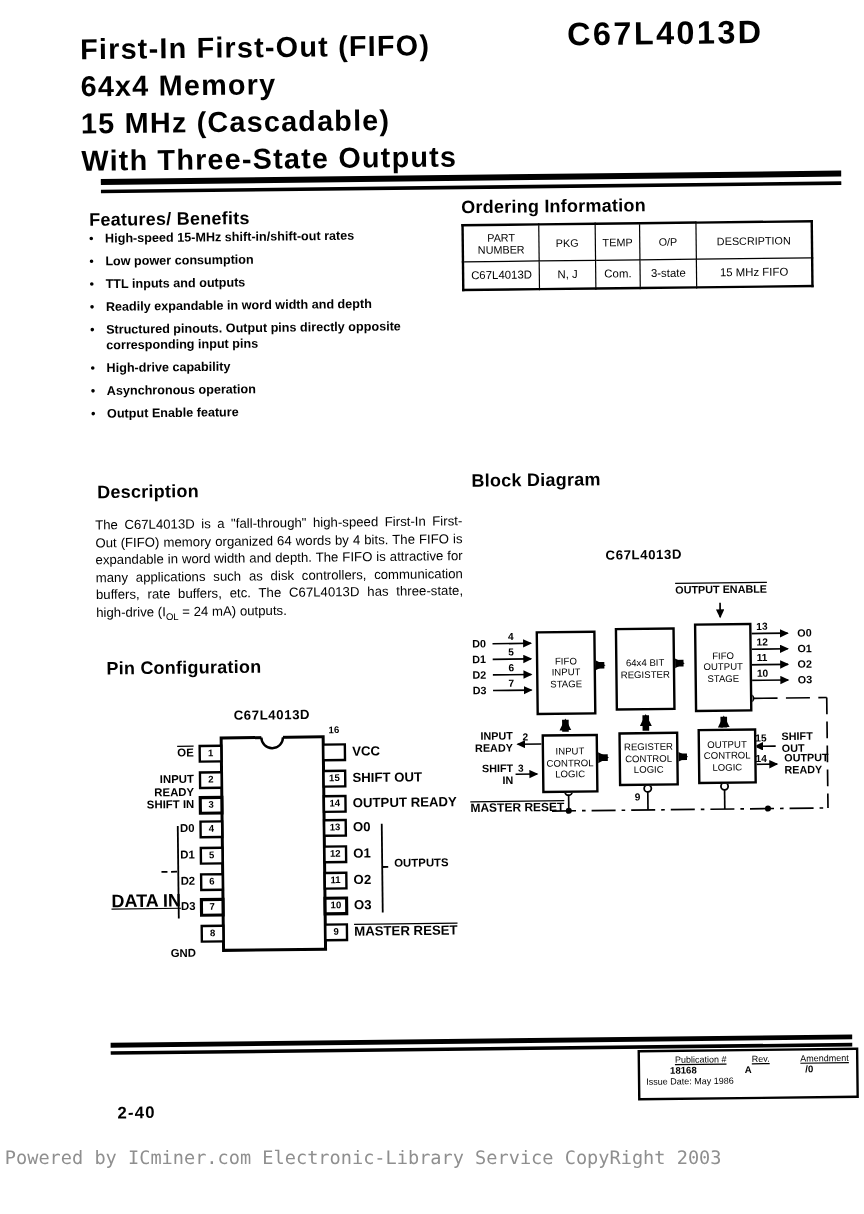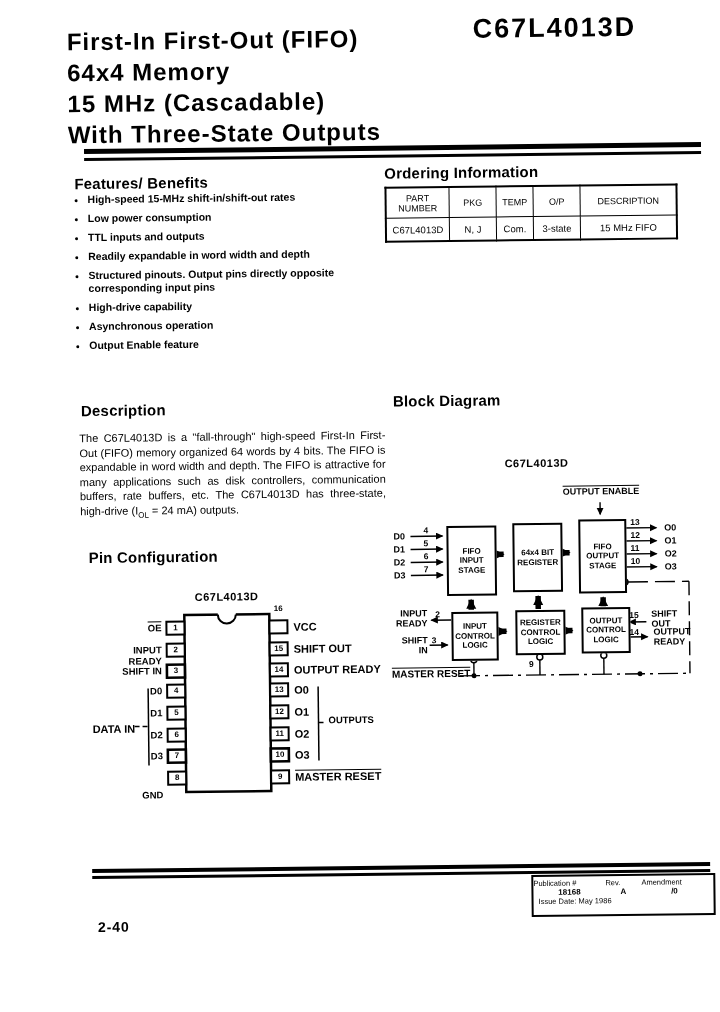--- a/index.html
+++ b/index.html
@@ -19,31 +19,31 @@
         font-size:10.5px;font-weight:bold;line-height:12.5px;}
   .feat li{margin-bottom:6.5px;}
   table.ord{position:absolute;left:388px;top:187px;border-collapse:collapse;border:2px solid #000;
         table-layout:fixed;}
   table.ord th,table.ord td{border:1.5px solid #000;text-align:center;padding:0;}
   table.ord th{font-size:9px;font-weight:normal;white-space:pre-line;height:29px;line-height:10px;}
   table.ord td{font-size:9.5px;height:22px;}
   .desc-p{position:absolute;left:80px;top:417px;width:306px;font-size:11px;line-height:14.6px;
         text-align:justify;}
   .blk{position:absolute;border:2px solid #000;background:#fff;display:flex;align-items:center;
-        justify-content:center;text-align:center;font-weight:bold;font-size:8px;line-height:9.5px;
+        justify-content:center;text-align:center;font-weight:normal;font-size:8px;line-height:9.5px;
         white-space:pre-line;}
   .lbl{position:absolute;font-size:9px;font-weight:bold;line-height:10px;}
   .pnum{position:absolute;font-size:8.5px;font-weight:bold;}
   .pin-num{position:absolute;width:18px;text-align:center;font-size:8px;font-weight:bold;}
   .pin-lbl-l{position:absolute;left:98px;width:62px;text-align:right;font-size:9.5px;font-weight:bold;}
   .pin-lbl-r{position:absolute;left:292px;font-size:11px;font-weight:bold;}
   .pub-box{position:absolute;left:527px;top:877px;width:180px;height:38px;border:2px solid #000;
         font-size:7.5px;background:#fff;}
   .pub-row{display:flex;}
-  .pub-h{text-align:left;padding-top:2px;}
+  .pub-h{text-decoration:underline;text-align:right;padding-top:2px;}
   .pub-v{text-align:center;font-weight:bold;font-size:8px;}
   .c1{width:72px;} .c2{width:36px;} .c3{width:66px;}
   .pub-issue{padding-left:5px;font-size:7.5px;}
   .page-num{position:absolute;left:93px;top:916px;font-size:14px;font-weight:bold;letter-spacing:1px;}
   .watermark{position:absolute;left:4px;top:956px;font-family:"DejaVu Sans Mono",monospace;
         font-size:15.5px;color:#8f8f8f;letter-spacing:0px;}
   svg .fat{stroke:#000;stroke-width:5.5px;fill:none;}
   svg .thin{stroke:#000;stroke-width:1.4px;fill:none;}
   svg .bub{stroke:#000;stroke-width:1.5px;fill:#fff;}
 </style>
@@ -270,21 +270,21 @@
   <div class="pin-lbl-l" style="top:770px;margin-top:17px;">GND</div>
   <div class="pin-lbl-r" style="top:620px;">VCC</div>
   <div class="pin-lbl-r" style="top:642px;">SHIFT OUT</div>
   <div class="pin-lbl-r" style="top:663px;">OUTPUT READY</div>
   <div class="pin-lbl-r" style="top:683px;">O0</div>
   <div class="pin-lbl-r" style="top:705px;">O1</div>
   <div class="pin-lbl-r" style="top:727px;">O2</div>
   <div class="pin-lbl-r" style="top:748px;">O3</div>
   <div class="pin-lbl-r ov" style="top:770px;">MASTER RESET</div>
 
-  <div class="abs b" style="left:90px;top:720px;font-size:11px;">DATA IN</div>
+  <div class="abs b" style="left:90px;top:740px;font-size:15px;text-decoration:underline;">DATA IN</div>
   <div class="abs b" style="left:326px;top:714px;font-size:9.5px;">OUTPUTS</div>
 
   <div class="rule" style="left:88px;top:866px;width:618px;height:4px;"></div>
   <div class="rule" style="left:88px;top:873px;width:618px;height:2.5px;"></div>
 
   <div class="pub-box">
     <div class="pub-row">
       <span class="pub-h c1">Publication #</span>
       <span class="pub-h c2">Rev.</span>
       <span class="pub-h c3">Amendment</span>
@@ -293,13 +293,14 @@
       <span class="pub-v c1">18168</span>
       <span class="pub-v c2">A</span>
       <span class="pub-v c3">/0</span>
     </div>
     <div class="pub-issue">Issue Date:  May 1986</div>
   </div>
 
   <div class="page-num">2-40</div>
  </div>
 
+ <div class="watermark">Powered by ICminer.com Electronic-Library Service CopyRight 2003</div>
 </div>
 
 </body></html>

